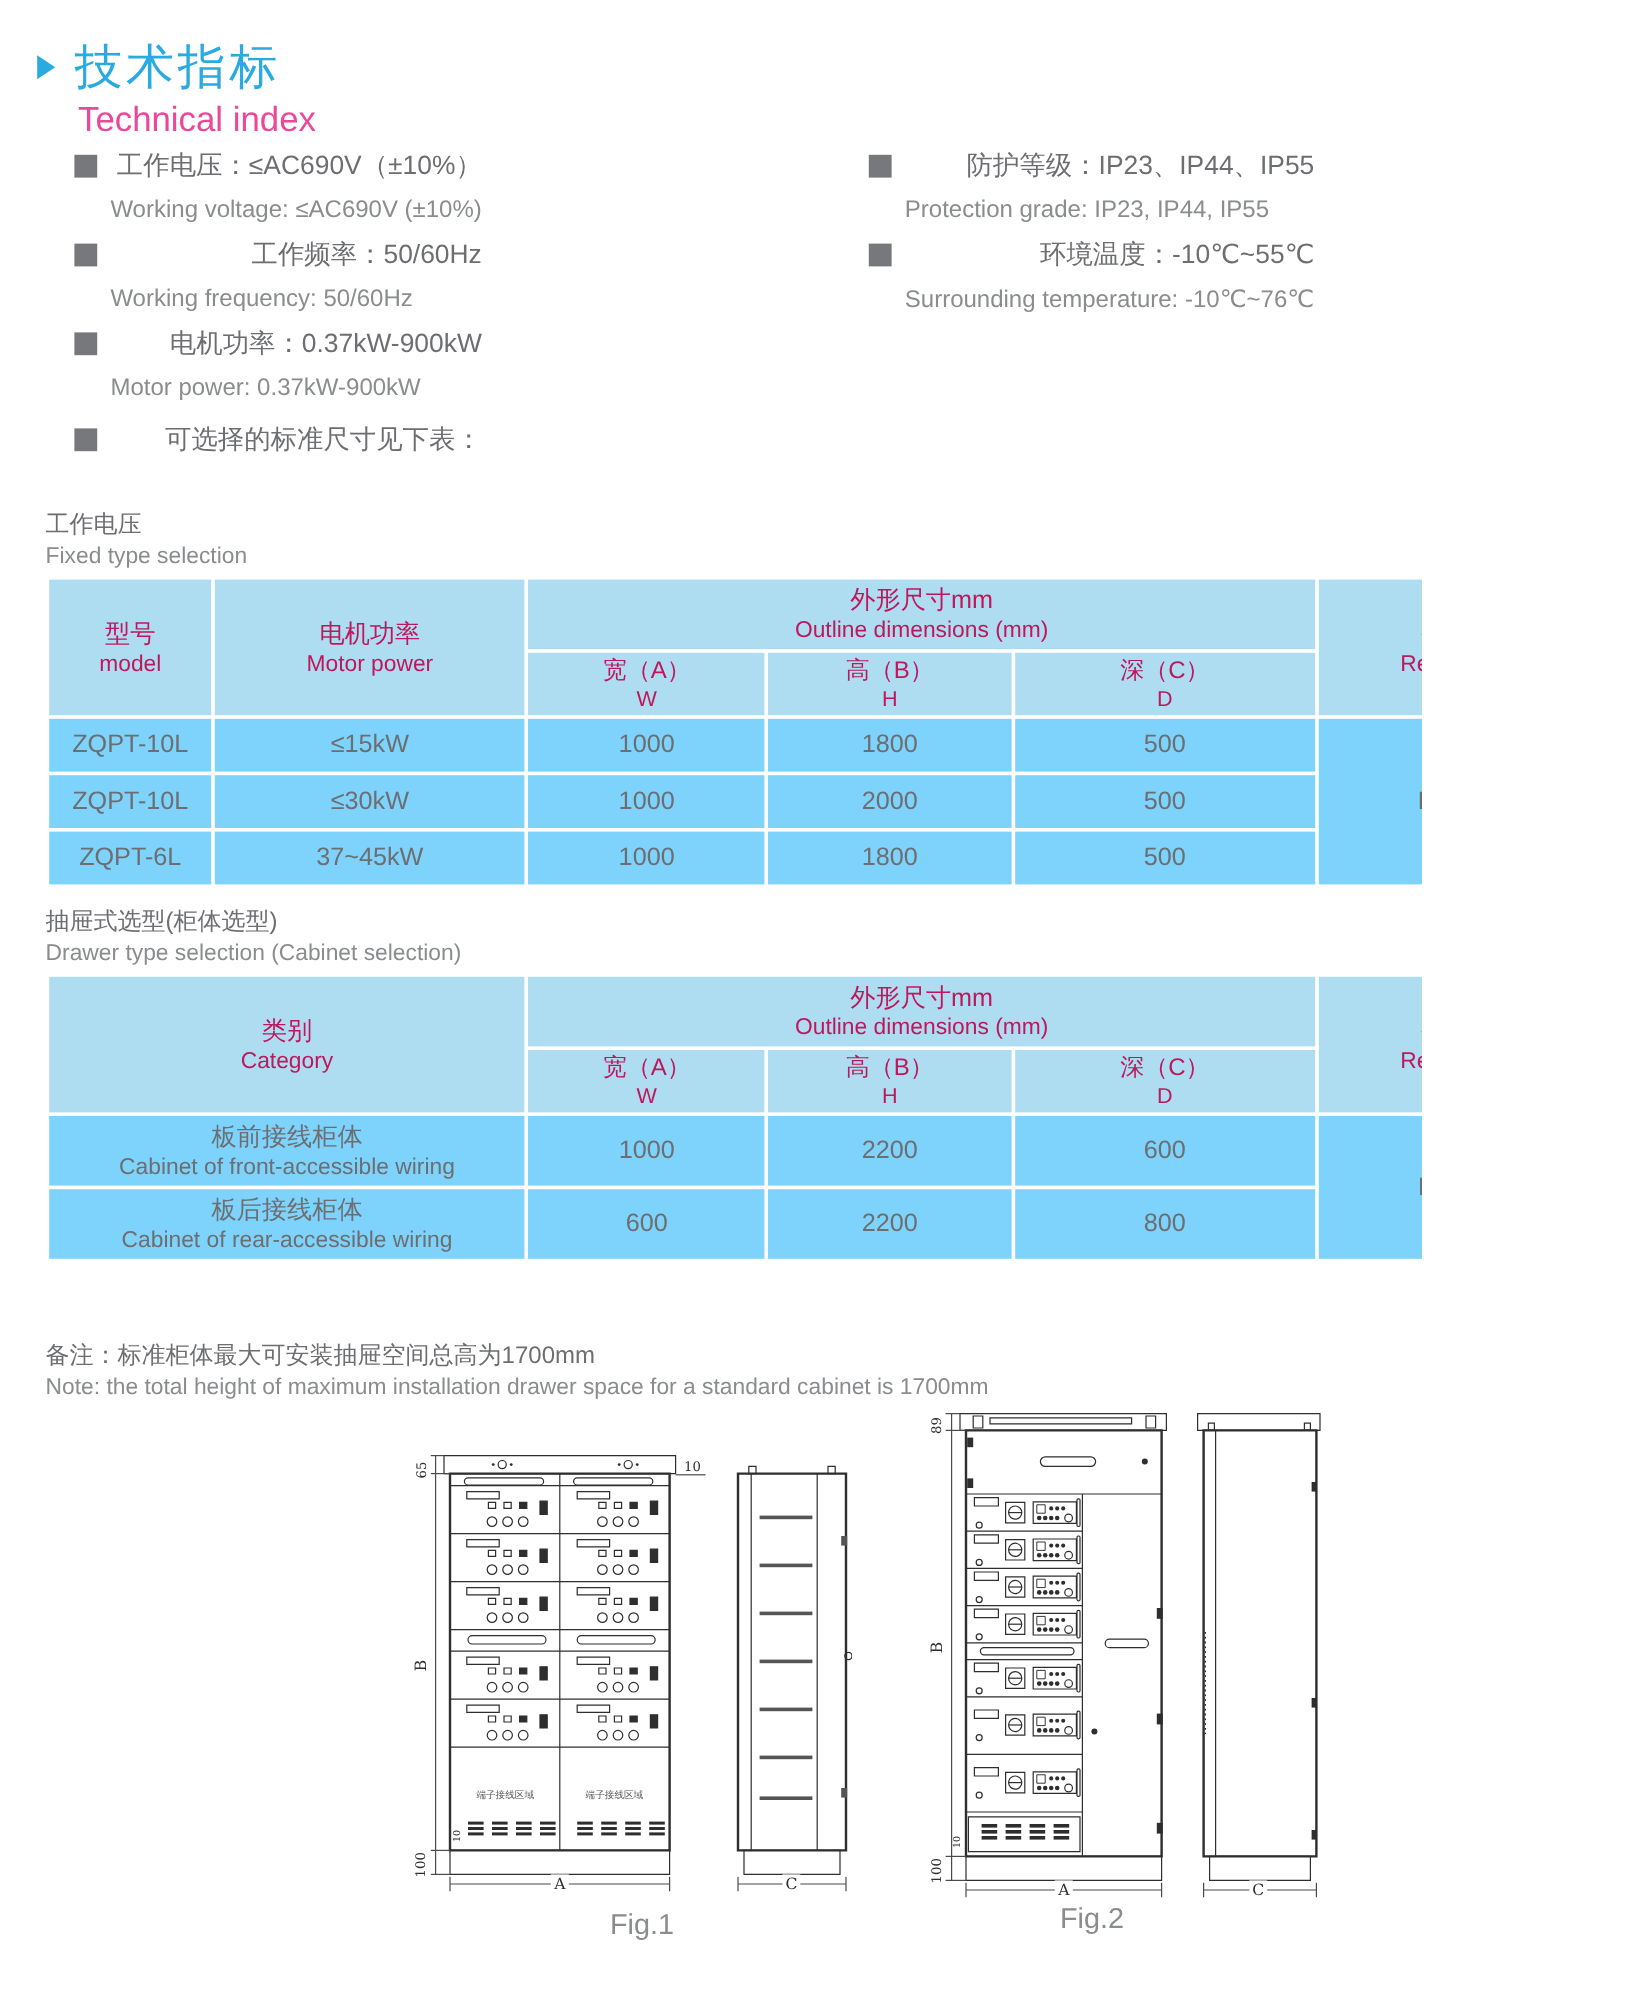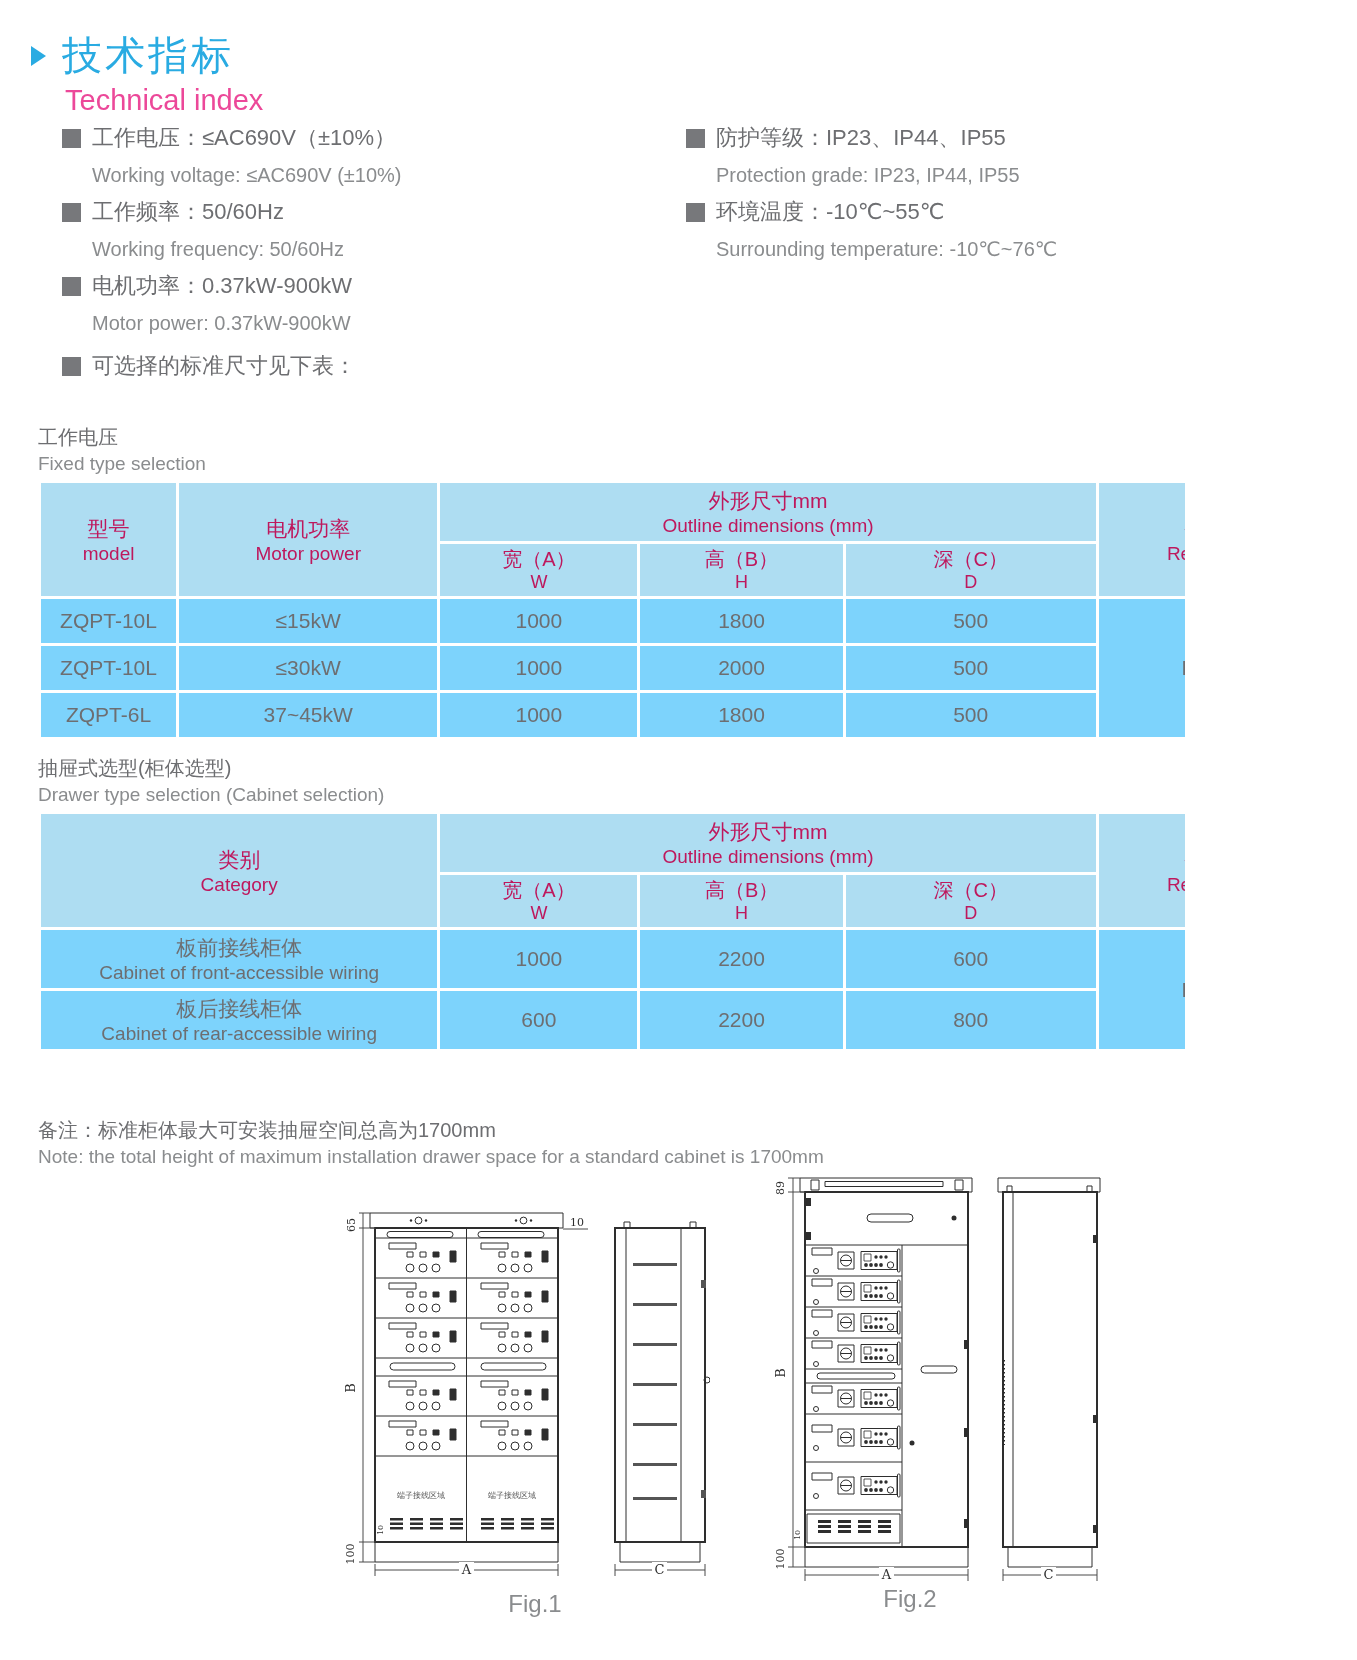--- a/index.html
+++ b/index.html
@@ -5,21 +5,21 @@
   html,body{margin:0;padding:0;background:#ffffff;}
   .page{position:relative;width:1185px;height:1660px;background:#fff;overflow:hidden;
         font-family:"Liberation Sans","DejaVu Sans",sans-serif;color:#6d6e71;}
   
   .title-tri{position:absolute;left:31px;top:46px;width:0;height:0;
              border-left:15px solid #29abe2;border-top:10px solid transparent;border-bottom:10px solid transparent;}
   .title-zh{position:absolute;left:62px;top:28px;font-size:40px;letter-spacing:3px;color:#29abe2;}
   .title-en{position:absolute;left:65px;top:84px;font-size:29px;color:#ec4899;}
   
   .spec-col{position:absolute;top:120px;}
-  .spec-zh{display:flex;align-items:center;gap:11px;font-size:22px;color:#6d6e71;height:36px;}
+  .spec-zh{display:flex;align-items:center;gap:11px;font-size:22px;color:#6d6e71;height:36px;justify-content:space-between;}
   .sq{flex:0 0 auto;width:19px;height:19px;background:#77787b;}
   .spec-en{margin-left:30px;font-size:20px;color:#8a8c8e;height:38px;display:flex;align-items:center;}
   .mt{margin-top:6px;}
   
   .sec{position:absolute;left:38px;}
   .sec-zh{font-size:20px;color:#6d6e71;line-height:28px;}
   .sec-en{font-size:19px;color:#8a8c8e;line-height:26px;}
   
   .spec-table{position:absolute;left:38px;width:1276px;border-collapse:separate;border-spacing:3px;table-layout:fixed;}
   .spec-table th,.spec-table td{padding:0;text-align:center;vertical-align:middle;font-weight:normal;}
@@ -61,21 +61,21 @@
       <span class="sq"></span>
       <span>电机功率：0.37kW-900kW</span>
     </div>
     <div class="spec-en">Motor power: 0.37kW-900kW</div>
     <div class="spec-zh mt">
       <span class="sq"></span>
       <span>可选择的标准尺寸见下表：</span>
     </div>
   </div>
 
-  <div class="spec-col" style="left:686px;">
+  <div class="spec-col" style="left:724px;">
     <div class="spec-zh">
       <span class="sq"></span>
       <span>防护等级：IP23、IP44、IP55</span>
     </div>
     <div class="spec-en">Protection grade: IP23, IP44, IP55</div>
     <div class="spec-zh">
       <span class="sq"></span>
       <span>环境温度：-10℃~55℃</span>
     </div>
     <div class="spec-en">Surrounding temperature: -10℃~76℃</div>

